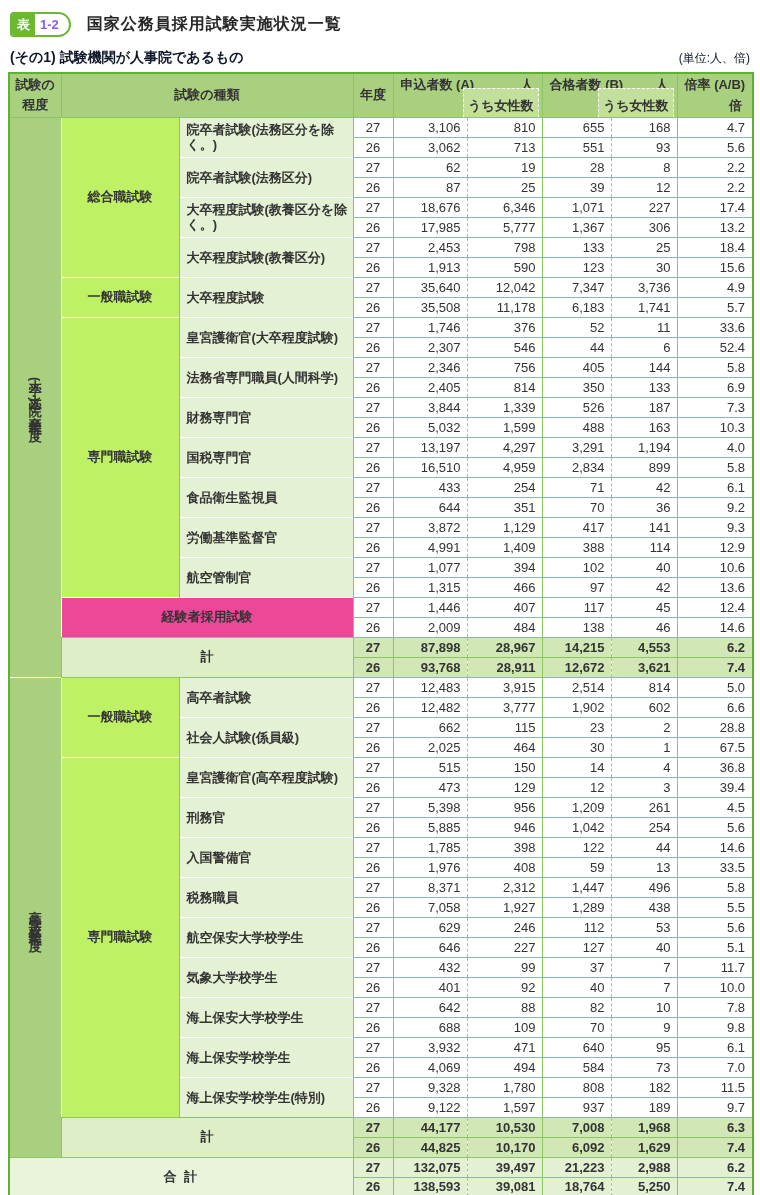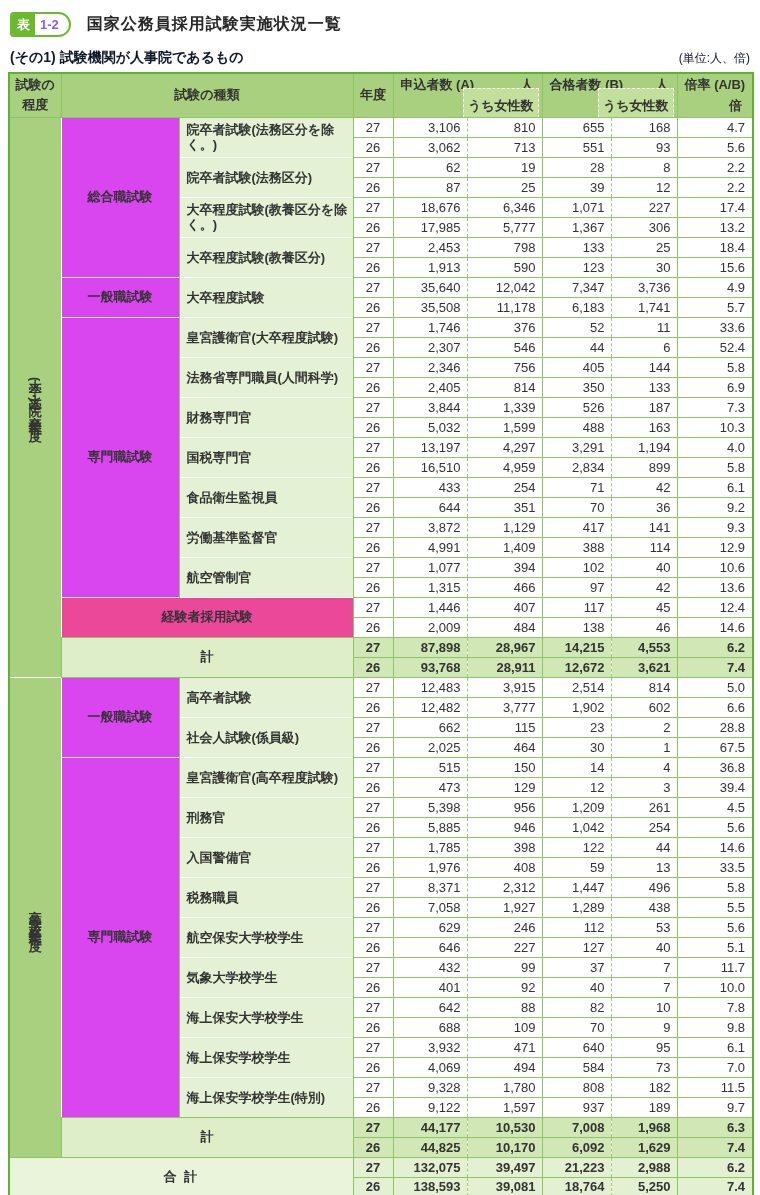--- a/index.html
+++ b/index.html
@@ -32,21 +32,21 @@
   .hline{display:flex;justify-content:space-between;align-items:center;height:21px;padding:0 2px 0 7px;}
   .hline .hunit{padding-right:6px;}
   .hline.r{justify-content:flex-end;padding-right:3px;}
   .fbadge{display:inline-block;background:#c3df9c;border:1px dashed #fff;padding:8px 4px;height:17px;line-height:17px;font-weight:bold;}
   .runit{padding-right:7px;font-weight:bold;}
 
   
   .lv{background:#a9d07f;text-align:center;vertical-align:middle;font-weight:bold;
       border-top:1px dashed #fff;border-bottom:1px dashed #fff;border-right:1px dashed #fff;}
   .lv .vtext{writing-mode:vertical-rl;letter-spacing:4px;line-height:1;display:inline-block;}
-  .cat{background:#d946ef;text-align:center;vertical-align:middle;font-weight:bold;
+  .cat{background:#bef264;text-align:center;vertical-align:middle;font-weight:bold;
        border-left:1px dashed #fff;border-top:1px dashed #fff;border-bottom:1px dashed #fff;}
   .catw{background:#ec4899;text-align:center;vertical-align:middle;font-weight:bold;
         border-left:1px dashed #fff;border-top:1px dashed #fff;border-bottom:1px dashed #fff;}
   .exam{background:#e5f1d4;font-weight:bold;text-align:left;padding-left:7px;vertical-align:middle;
         border-top:1px dashed #fff;border-bottom:1px dashed #fff;white-space:normal;line-height:15px;}
   .sublab{background:#ddeec9;font-weight:bold;text-align:center;vertical-align:middle;}
   .grlab{background:#e9f4da;font-weight:bold;text-align:center;vertical-align:middle;letter-spacing:2px;}
 
   
   .c-year{text-align:center;background:#fff;}

